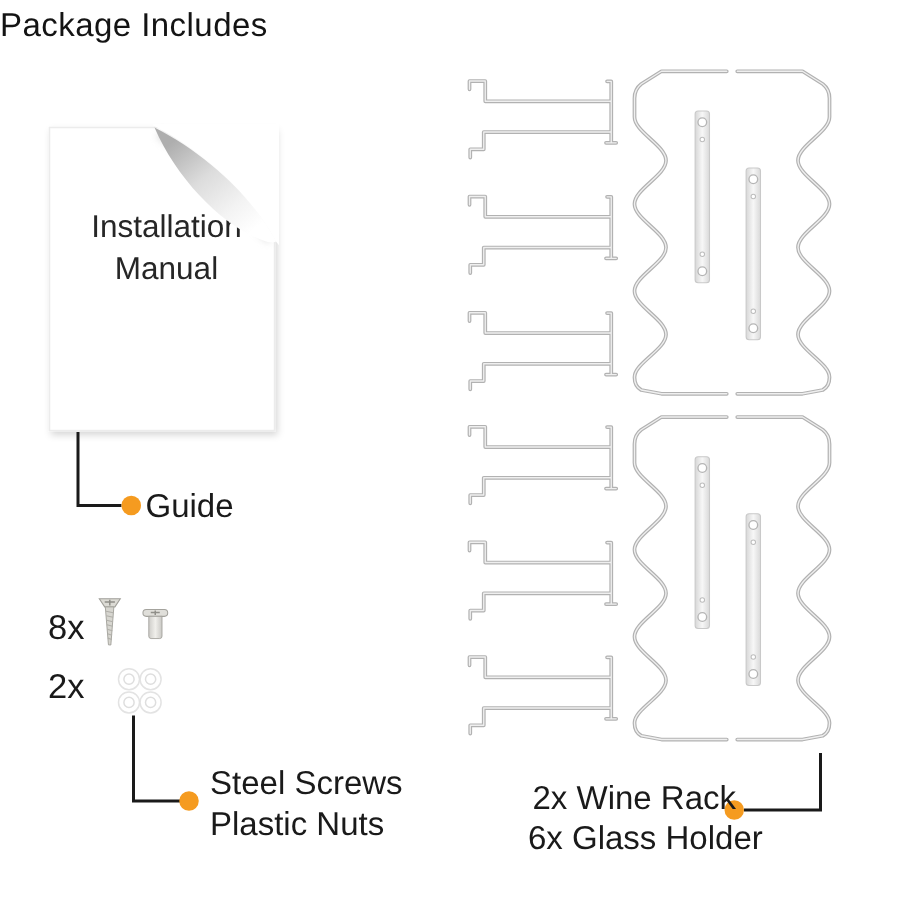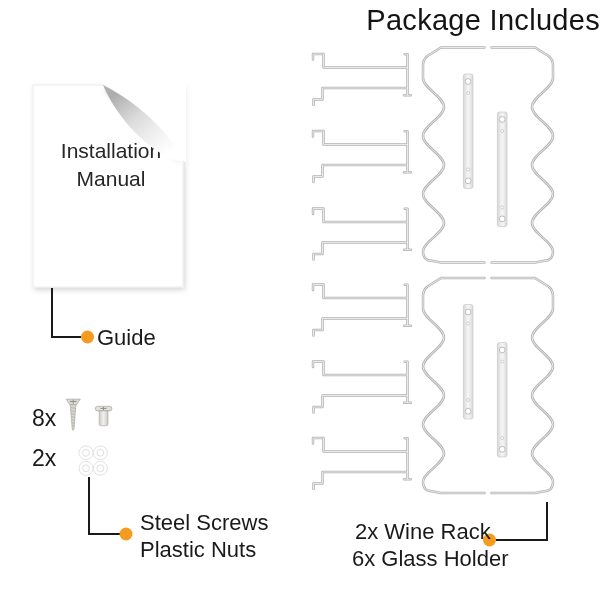--- a/index.html
+++ b/index.html
@@ -2,21 +2,21 @@
 <html><head>
 <meta charset="utf-8">
 <style>
   html,body{margin:0;padding:0;background:#ffffff;}
   .canvas{
     position:relative;width:600px;height:600px;background:#ffffff;overflow:hidden;
     font-family:"Liberation Sans",sans-serif;
   }
   .title{
     position:absolute;top:4px;left:0;width:100%;margin:0;
-    text-align:right;font-size:29px;font-weight:400;color:#141414;letter-spacing:.3px;
+    text-align:left;font-size:22px;font-weight:400;color:#141414;letter-spacing:.3px;
   }
   .art{position:absolute;left:0;top:0;font-family:"Liberation Sans",sans-serif;}
   .wire{fill:none;stroke:#b2b2b2;stroke-width:2.5;stroke-linecap:round;stroke-linejoin:round;}
   .wire-hi{fill:none;stroke:#efefef;stroke-width:.9;stroke-linecap:round;stroke-linejoin:round;}
   .leader{fill:none;stroke:#1a1a1a;stroke-width:2;stroke-linecap:square;}
   .lbl{font-size:22px;fill:#1a1a1a;}
   .qty{font-size:23px;fill:#1a1a1a;}
   .manualtxt{font-size:21px;fill:#262626;text-anchor:middle;}
 </style>
 </head>

